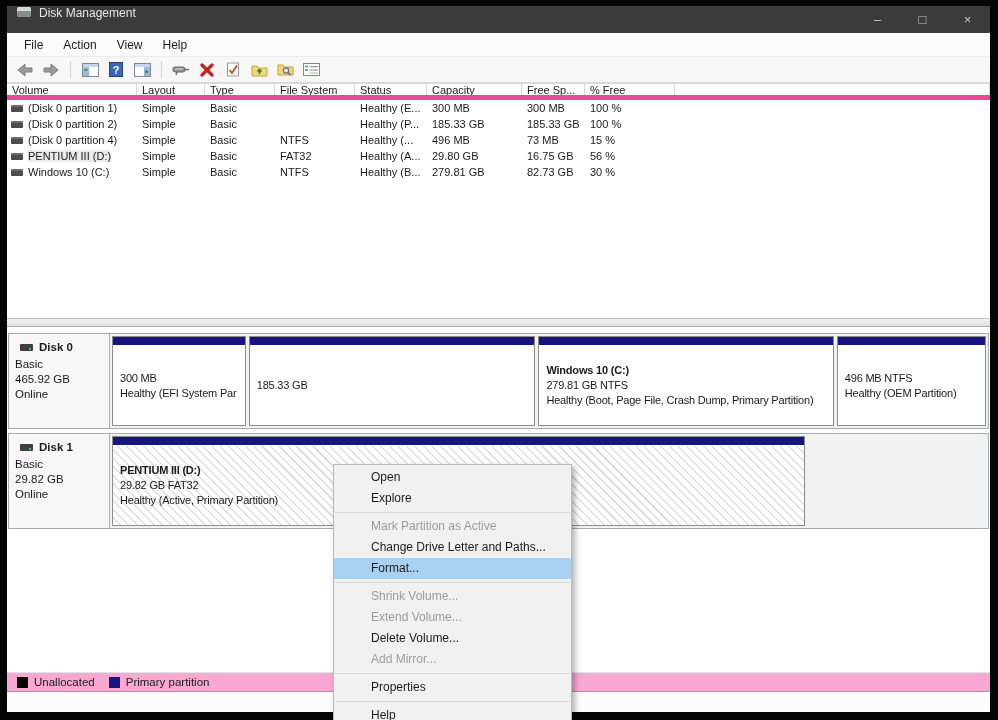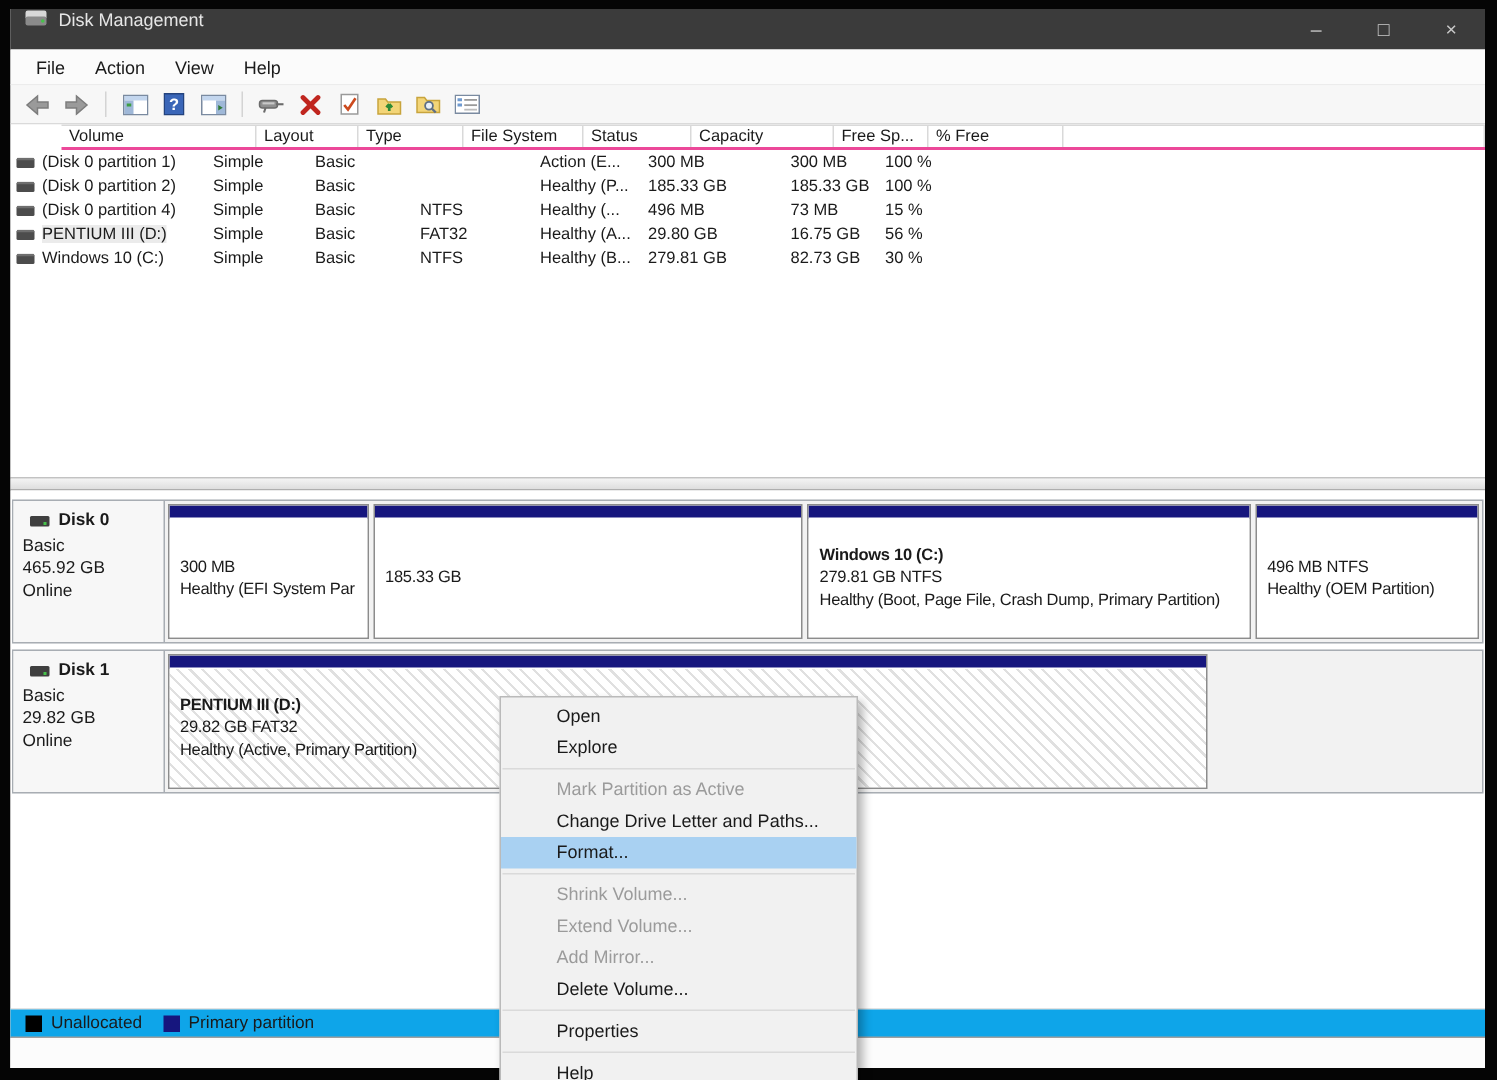--- a/index.html
+++ b/index.html
@@ -33,21 +33,21 @@
   
   .toolbar {
     height:26px; background:#f7f7f7; display:flex; align-items:center;
     padding-left:7px; gap:4px; border-bottom:1px solid #dadada; flex:0 0 auto;
   }
   .tb-btn { width:22px; height:20px; display:flex; align-items:center; justify-content:center; }
   .tb-sep { width:1px; height:17px; background:#d4d4d4; margin:0 4px; }
   
   .list-pane { height:235px; background:#fff; flex:0 0 auto; font-size:11px; }
   .lv-grid { display:grid; grid-template-columns:130px 68px 70px 80px 72px 95px 63px 90px 1fr; }
-  .lv-header { border-top:1px solid #d9d9d9; border-bottom:2px solid #ec4899; height:17px;margin-left:34px; }
+  .lv-header { border-top:1px solid #d9d9d9; border-bottom:5px solid #ec4899; height:17px; }
   .hcell { border-right:1px solid #d9d9d9; padding:0 5px; display:flex; align-items:center;
     white-space:nowrap; overflow:hidden; }
   .lv-row { height:16px; }
   .cell { padding:0 5px; display:flex; align-items:center; white-space:nowrap; overflow:hidden; }
   .vol-cell { gap:5px; padding-left:4px; }
   .vol-sel { background:#ebebeb; }
   .vol-icon { width:12px; height:7px; background:#4c4c4c; border-top:2px solid #6e6e6e;
     border-radius:1px; flex:0 0 auto; }
   
   .splitter { height:9px; flex:0 0 auto; background:linear-gradient(#f4f4f4,#dedede);
@@ -63,21 +63,21 @@
   .disk-parts { flex:1 1 auto; display:flex; padding:2px; gap:3px; }
   .part { border:1px solid #8c8c8c; display:flex; flex-direction:column; overflow:hidden; }
   .stripe { height:9px; background:#16167e; border-bottom:1px solid #ffffff; flex:0 0 auto; }
   .pbody { flex:1 1 auto; padding:2px 7px; display:flex; flex-direction:column; justify-content:center;
     font-size:11px; line-height:15px; background:#fff; white-space:nowrap; overflow:hidden; letter-spacing:-0.2px; }
   .part.selected .pbody { background:repeating-linear-gradient(45deg,#ffffff 0 4.5px,#e0e0e0 4.5px 6px); }
   .pname { font-weight:bold; }
   .p0 { flex:0 0 15.3%; } .p1 { flex:0 0 32.8%; } .p2 { flex:0 0 33.8%; } .p3 { flex:1 1 auto; }
   .pd1 { flex:0 0 79.3%; }
   
-  .legend-bar { position:absolute; left:0; right:0; bottom:20px; height:20px; background:#0ea5e9;
+  .legend-bar { position:absolute; left:0; right:0; bottom:20px; height:20px; background:#f9a8d4;
     border-top:1px solid #e3e3e3; border-bottom:1px solid #9f9f9f;
     display:flex; align-items:center; padding-left:10px; font-size:11.5px; gap:14px; }
   .legend-item { display:flex; align-items:center; gap:6px; }
   .swatch { width:11px; height:11px; flex:0 0 auto; }
   .sw-black { background:#000000; }
   .sw-navy { background:#16167e; }
   .status-bar { position:absolute; left:0; right:0; bottom:0; height:20px; background:#fcfcfc; }
   
   .context-menu {
     position:absolute; left:333px; top:464px; width:239px;
@@ -210,21 +210,21 @@
     </div>
 
     <div class="lv-grid lv-row">
       <div class="cell vol-cell">
           <span class="vol-icon"></span>
           <span>(Disk 0 partition 1)</span>
         </div>
       <div class="cell">Simple</div>
       <div class="cell">Basic</div>
       <div class="cell"></div>
-      <div class="cell">Action (E...</div>
+      <div class="cell">Healthy (E...</div>
       <div class="cell">300 MB</div>
       <div class="cell">300 MB</div>
       <div class="cell">100 %</div>
       <div class="cell"></div>
     </div>
     <div class="lv-grid lv-row">
       <div class="cell vol-cell">
           <span class="vol-icon"></span>
           <span>(Disk 0 partition 2)</span>
         </div>
@@ -366,19 +366,19 @@
 <div class="context-menu">
   <div class="mi">Open</div>
   <div class="mi">Explore</div>
   <div class="msep"></div>
   <div class="mi disabled">Mark Partition as Active</div>
   <div class="mi">Change Drive Letter and Paths...</div>
   <div class="mi hl">Format...</div>
   <div class="msep"></div>
   <div class="mi disabled">Shrink Volume...</div>
   <div class="mi disabled">Extend Volume...</div>
+  <div class="mi">Delete Volume...</div>
   <div class="mi disabled">Add Mirror...</div>
-  <div class="mi">Delete Volume...</div>
   <div class="msep"></div>
   <div class="mi">Properties</div>
   <div class="msep"></div>
   <div class="mi">Help</div>
 </div>
 
 </body></html>

